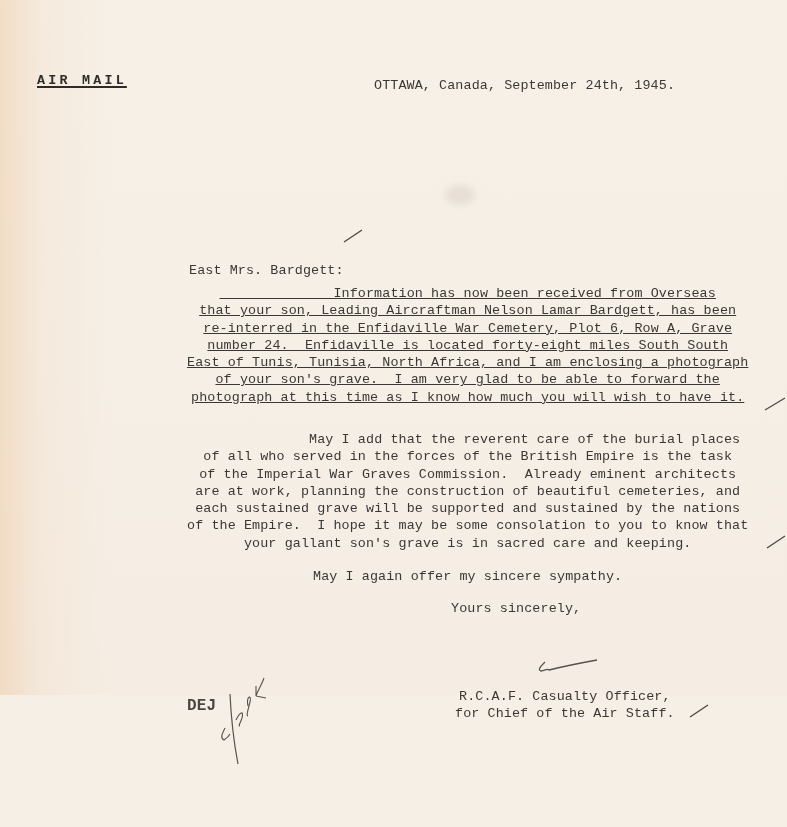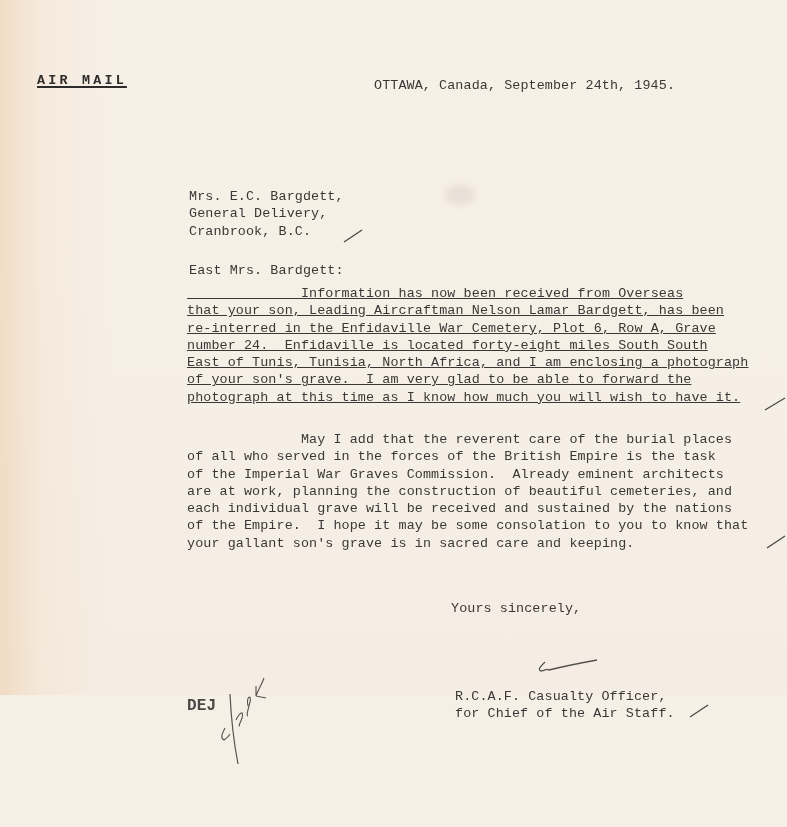--- a/index.html
+++ b/index.html
@@ -8,20 +8,21 @@
       background: #f6efe6;
     }
     .page {
       position: relative;
       width: 787px; height: 695px;
       background:
         linear-gradient(90deg, rgba(238,205,170,0.55) 0px, rgba(240,215,190,0.25) 40px, rgba(246,239,230,0) 110px),
         linear-gradient(180deg, #f7f0e7 0%, #f6efe6 50%, #f5ede3 100%);
       font-family: "Liberation Mono", "DejaVu Sans Mono", monospace;
       color: #3a3836;
+      text-align: center;
     }
     .t { position: absolute; white-space: pre; font-size: 13.4px; line-height: 17.3px; letter-spacing: 0.1px; }
     .airmail { left: 37px; top: 72px; font-weight: bold; letter-spacing: 3.2px; text-decoration: underline; text-decoration-thickness: 2px; text-underline-offset: 2px; color: #2e2c2a; }
     .dateline { left: 374px; top: 77px; }
     .addr { left: 189px; top: 188px; }
     .salutation { left: 189px; top: 262px; }
     .para1 { left: 187px; top: 285px; text-decoration: underline; }
     .para2 { left: 187px; top: 431px; }
     .sympathy { left: 313px; top: 568px; }
     .closing { left: 451px; top: 600px; }
@@ -33,23 +34,20 @@
 </head>
 <body>
 
 <div class="page">
 
   <div class="smudge"></div>
 
   <div class="t airmail">AIR MAIL</div>
   <div class="t dateline">OTTAWA, Canada, September 24th, 1945.</div>
 
-  <div class="t addr"><span>Mrs. E.C. Bargdett,</span>
-<span>General Delivery,</span>
-<span>Cranbrook, B.C.</span></div>
 
   <svg class="mark" style="left:342px;top:228px" width="22" height="16" viewBox="0 0 22 16">
       <path d="M2 14 L20 2" stroke="#4a4846" stroke-width="1.4" fill="none"></path>
     </svg>
 
   <div class="t salutation">East Mrs. Bardgett:</div>
 
   <div class="t para1"><span>              Information has now been received from Overseas</span>
 <span>that your son, Leading Aircraftman Nelson Lamar Bardgett, has been</span>
 <span>re-interred in the Enfidaville War Cemetery, Plot 6, Row A, Grave</span>
@@ -59,28 +57,29 @@
 <span>photograph at this time as I know how much you will wish to have it.</span></div>
 
   <svg class="mark" style="left:763px;top:396px" width="24" height="16" viewBox="0 0 24 16">
       <path d="M2 14 L22 2" stroke="#4a4846" stroke-width="1.3" fill="none"></path>
     </svg>
 
   <div class="t para2"><span>              May I add that the reverent care of the burial places</span>
 <span>of all who served in the forces of the British Empire is the task</span>
 <span>of the Imperial War Graves Commission.  Already eminent architects</span>
 <span>are at work, planning the construction of beautiful cemeteries, and</span>
-<span>each individual grave will be received and sustained by the nations</span>
+<span>each sustained grave will be supported and sustained by the nations</span>
 <span>of the Empire.  I hope it may be some consolation to you to know that</span>
 <span>your gallant son's grave is in sacred care and keeping.</span></div>
 
   <svg class="mark" style="left:765px;top:534px" width="22" height="16" viewBox="0 0 22 16">
       <path d="M2 14 L20 2" stroke="#4a4846" stroke-width="1.3" fill="none"></path>
     </svg>
 
+  <div class="t sympathy">May I again offer my sincere sympathy.</div>
   <div class="t closing">Yours sincerely,</div>
 
   <svg class="mark" style="left:535px;top:658px" width="65" height="16" viewBox="0 0 65 16">
       <path d="M10 4 C6 8, 2 12, 6 13 C10 13, 12 10, 14 12 C22 10, 40 6, 62 2" stroke="#555350" stroke-width="1.3" fill="none"></path>
     </svg>
 
   <div class="t sigblock"><span>R.C.A.F. Casualty Officer,</span>
 <span>for Chief of the Air Staff.</span></div>
 
   <svg class="mark" style="left:688px;top:703px" width="22" height="16" viewBox="0 0 22 16">

